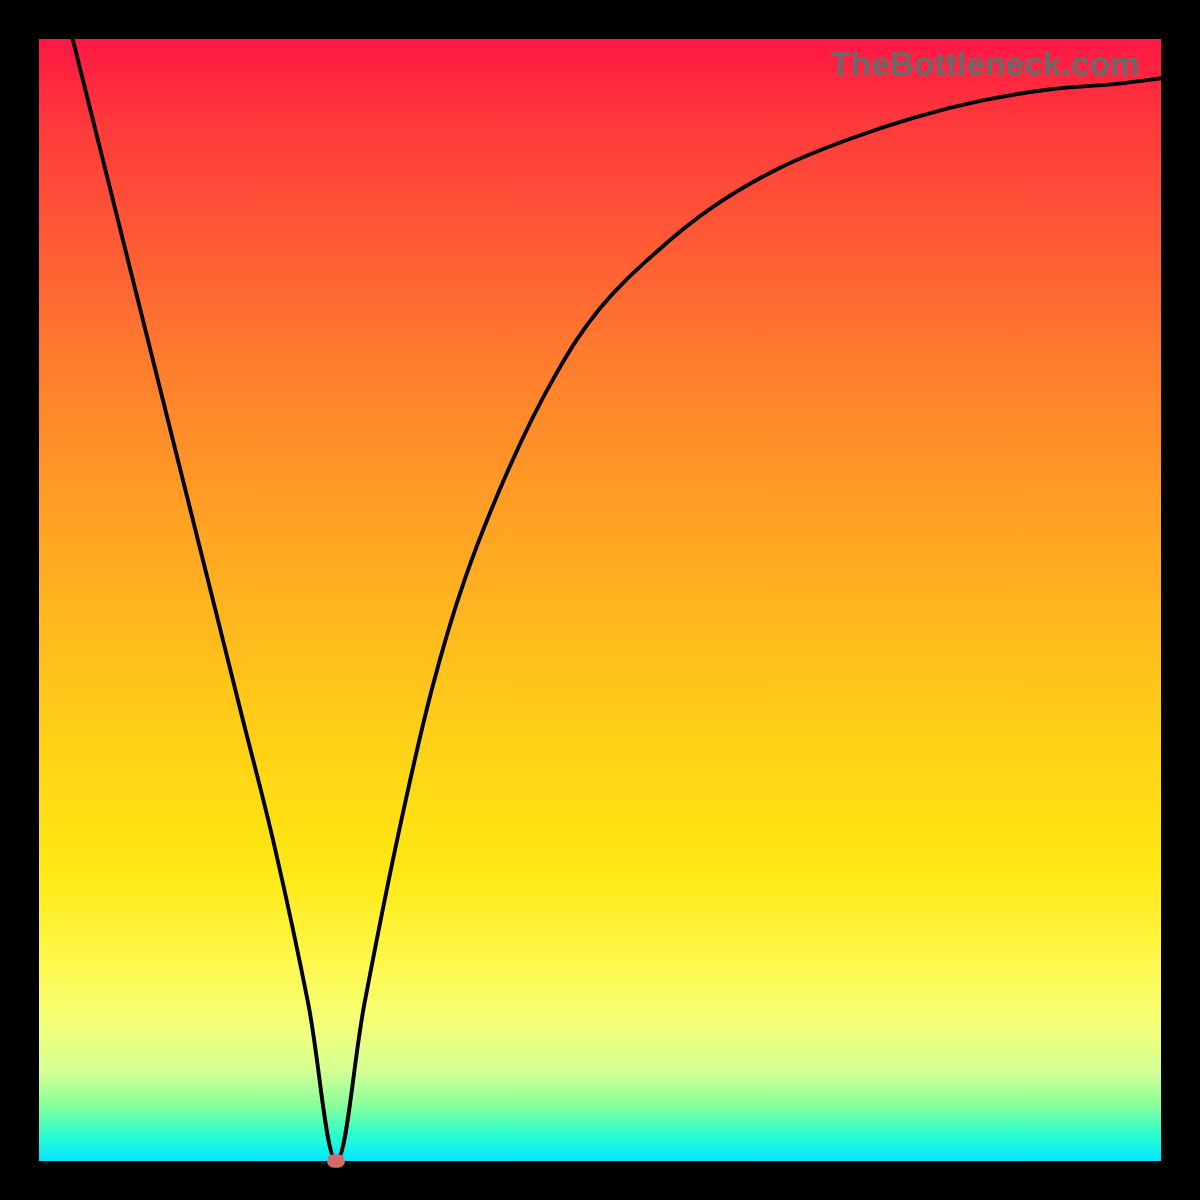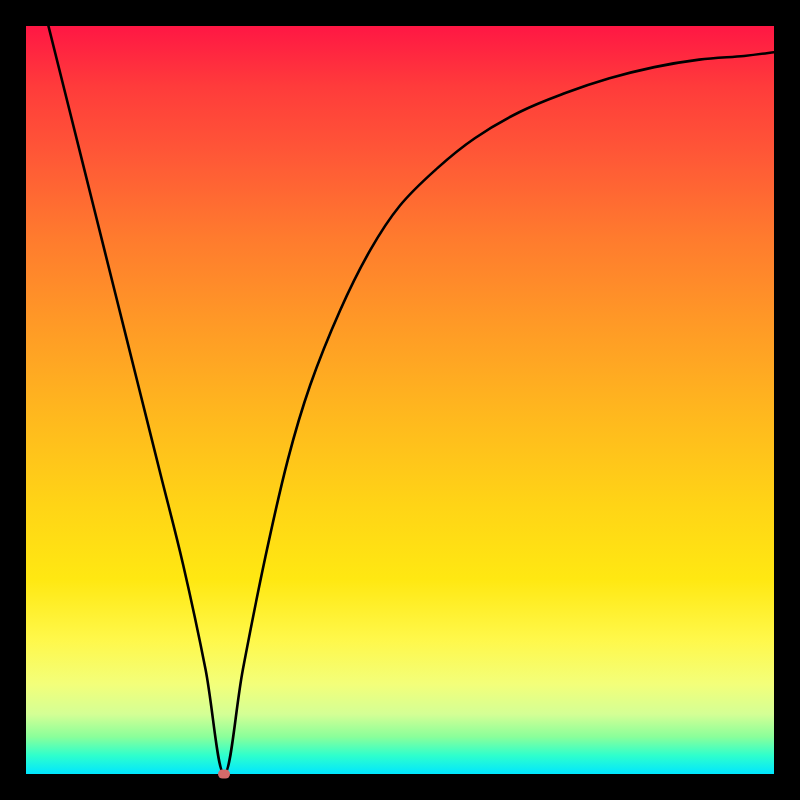--- a/index.html
+++ b/index.html
@@ -65,18 +65,19 @@
     background: #d46a6a;
     border-radius: 5px;
     transform: translate(-50%, -50%);
   }
 </style>
 </head>
 <body>
 
 <div class="frame">
   <div class="plot">
+    <div class="watermark">TheBottleneck.com</div>
     <svg class="curve" viewBox="0 0 748 748" preserveAspectRatio="none">
       <path id="curve-path" fill="none" stroke="#000" stroke-width="2.6" stroke-linecap="round" stroke-linejoin="round" d="M 22.44 0.00 C 26.48 16.16, 36.80 57.45, 44.88 89.76 C 52.96 122.07, 59.24 147.21, 67.32 179.52 C 75.40 211.83, 81.68 236.97, 89.76 269.28 C 97.84 301.59, 104.12 326.73, 112.20 359.04 C 120.28 391.35, 126.56 416.49, 134.64 448.80 C 142.72 481.11, 149.00 503.55, 157.08 538.56 C 165.16 573.57, 172.11 605.58, 179.52 643.28 C 186.93 680.98, 191.49 748.00, 198.22 748.00 C 204.95 748.00, 209.51 682.33, 216.92 643.28 C 224.33 604.23, 231.28 568.78, 239.36 531.08 C 247.44 493.38, 253.72 464.81, 261.80 433.84 C 269.88 402.87, 274.82 385.97, 284.24 359.04 C 293.66 332.11, 303.39 308.48, 314.16 284.24 C 324.93 260.00, 333.31 243.25, 344.08 224.40 C 354.85 205.55, 361.88 194.33, 374.00 179.52 C 386.12 164.71, 397.94 154.24, 411.40 142.12 C 424.86 130.00, 433.99 122.30, 448.80 112.20 C 463.61 102.10, 477.52 94.10, 493.68 86.02 C 509.84 77.94, 522.40 73.38, 538.56 67.32 C 554.72 61.26, 567.28 57.07, 583.44 52.36 C 599.60 47.65, 612.16 44.51, 628.32 41.14 C 644.48 37.77, 657.04 35.68, 673.20 33.66 C 689.36 31.64, 704.62 31.27, 718.08 29.92 C 731.54 28.57, 742.61 26.85, 748.00 26.18"></path>
     </svg>
     <div class="marker" id="marker" style="left: 198.22px; top: 748px; background: rgb(212, 106, 106);"></div>
   </div>
 </div>
 
 </body></html>

